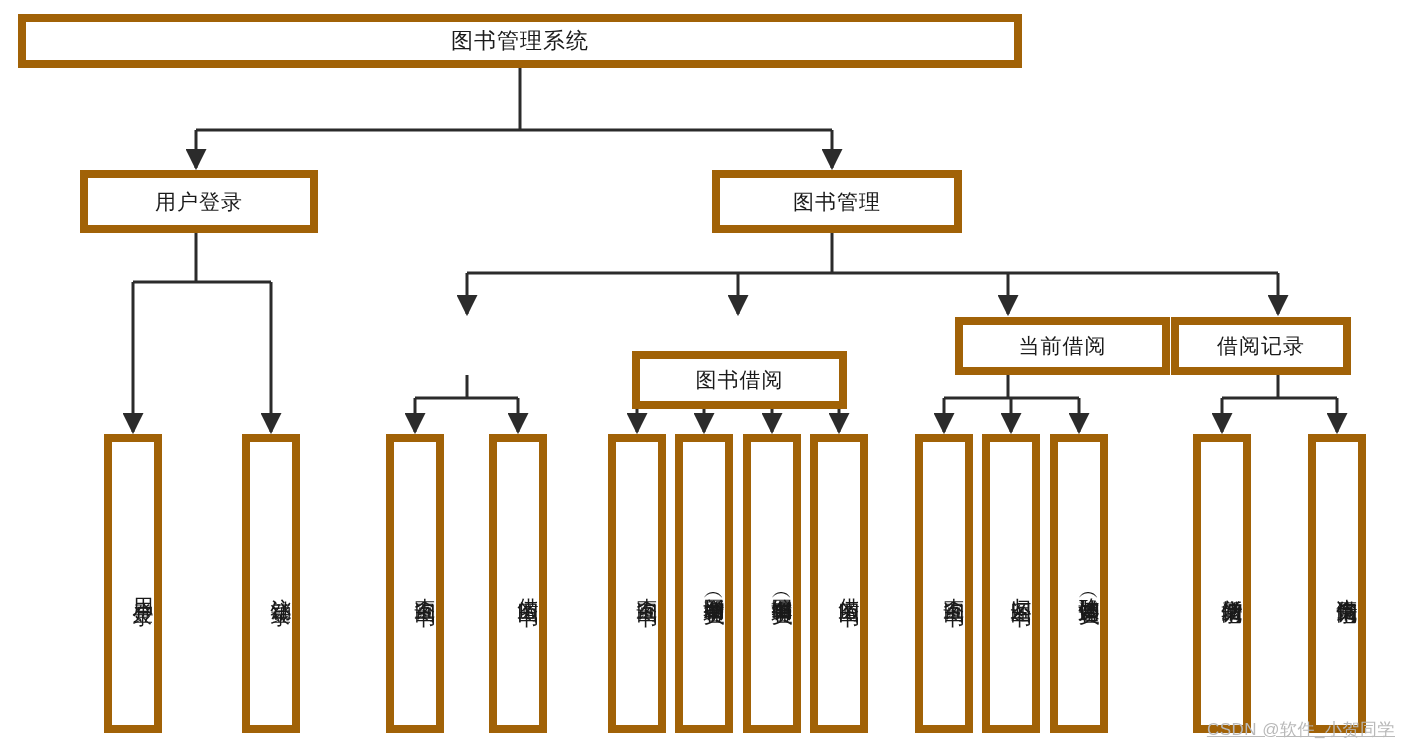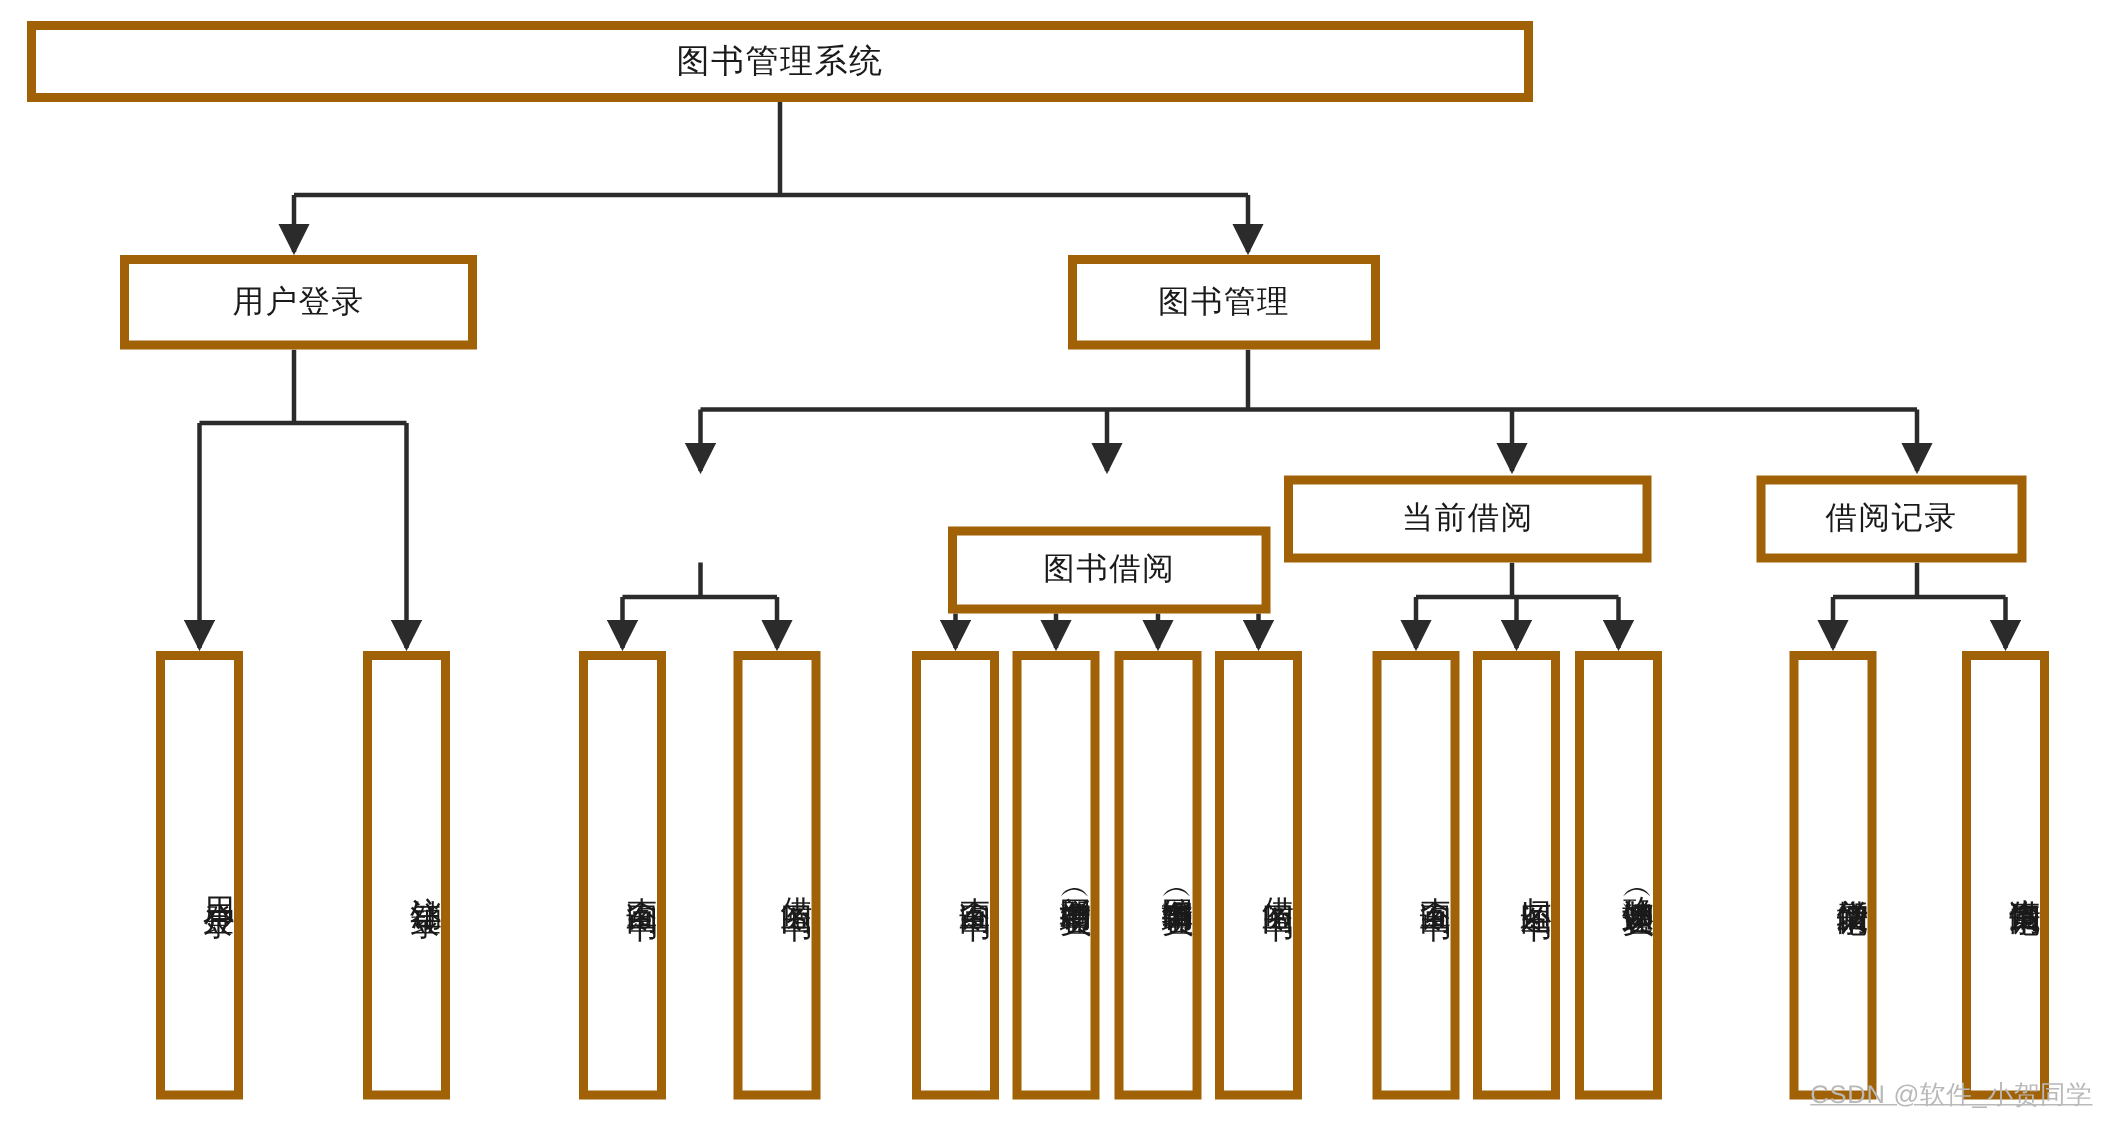--- a/index.html
+++ b/index.html
@@ -22,21 +22,21 @@
     position: absolute;
     left: 0;
     top: 0;
     width: 1405px;
     height: 747px;
     pointer-events: none;
   }
   .node {
     position: absolute;
     box-sizing: border-box;
-    border: 6px solid #a16207;
+    border: 8px solid #a16207;
     background: #ffffff;
     display: flex;
     align-items: center;
     justify-content: center;
     color: #1a1a1a;
   }
   .node.horizontal {
     font-size: 21px;
     letter-spacing: 1px;
     line-height: 1.2;
@@ -124,26 +124,26 @@
       <path d="M 1222 398 L 1337 398"></path>
       <path d="M 1222 398 L 1222 432" marker-end="url(#arrow)"></path>
       <path d="M 1337 398 L 1337 432" marker-end="url(#arrow)"></path>
     </g>
   </svg>
 
   <div class="node horizontal root" style="left:18px; top:14px; width:1004px; height:54px;">图书管理系统</div>
 
   <div class="node horizontal" style="left:80px; top:170px; width:238px; height:63px;">用户登录</div>
 
-  <div class="node horizontal" style="left:712px; top:170px; width:208px; height:63px;">图书管理</div>
+  <div class="node horizontal" style="left:712px; top:170px; width:250px; height:63px;">图书管理</div>
 
 
   <div class="node horizontal" style="left:632px; top:317px; width:215px; height:58px;margin-top:34px;">图书借阅</div>
 
-  <div class="node horizontal" style="left:856px; top:317px; width:245px; height:58px;">当前借阅</div>
+  <div class="node horizontal" style="left:955px; top:317px; width:215px; height:58px;">当前借阅</div>
 
   <div class="node horizontal" style="left:1171px; top:317px; width:180px; height:58px;">借阅记录</div>
 
   <div class="node vertical" style="left:104px; top:434px; width:58px; height:299px;">用户登录</div>
 
   <div class="node vertical" style="left:242px; top:434px; width:58px; height:299px;">注销登录</div>
 
   <div class="node vertical" style="left:386px; top:434px; width:58px; height:299px;">查询图书</div>
 
   <div class="node vertical" style="left:489px; top:434px; width:58px; height:299px;">借阅图书</div>

